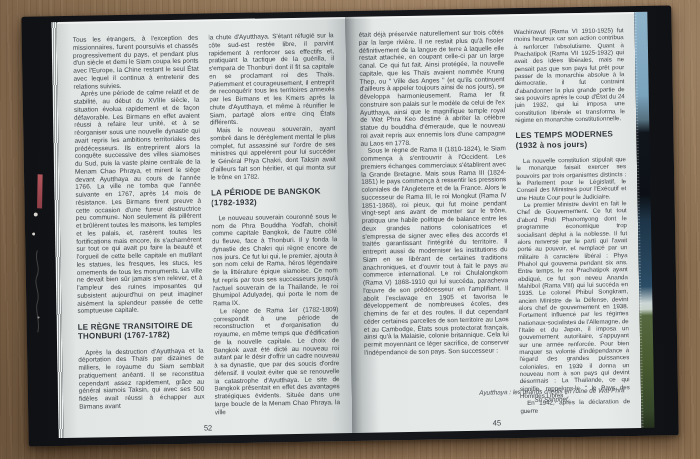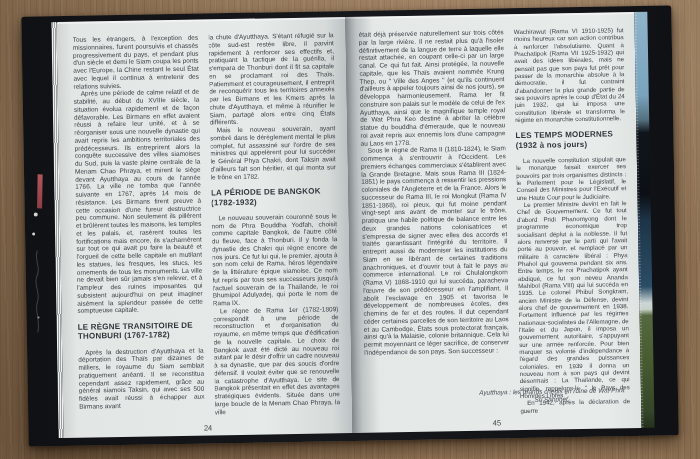--- a/index.html
+++ b/index.html
@@ -134,21 +134,21 @@
           <div class="col">
             <p>la chute d'Ayutthaya. S'étant réfugié sur la côte sud-est restée libre, il parvint rapidement à renforcer ses effectifs et, pratiquant la tactique de la guérilla, il s'empara de Thonburi dont il fit sa capitale en se proclamant roi des Thaïs. Patiemment et courageusement, il entreprit de reconquérir tous les territoires annexés par les Birmans et les Kmers après la chute d'Ayutthaya, et même à réunifier le Siam, partagé alors entre cinq États différents.</p>
             <p class="indent">Mais le nouveau souverain, ayant sombré dans le dérèglement mental le plus complet, fut assassiné sur l'ordre de ses ministres qui appelèrent pour lui succéder le Général Phya Chakri, dont Taksin avait d'ailleurs fait son héritier, et qui monta sur le trône en 1782.</p>
             <div class="section-heading">LA PÉRIODE DE BANGKOK
 (1782-1932)</div>
             <p class="indent">Le nouveau souverain couronné sous le nom de Phra Bouddha Yodfah, choisit comme capitale Bangkok, de l'autre côté du fleuve, face à Thonburi. Il y fonda la dynastie des Chakri qui règne encore de nos jours. Ce fut lui qui, le premier, ajouta à son nom celui de Rama, héros légendaire de la littérature épique siamoise. Ce nom fut repris par tous ses successeurs jusqu'à l'actuel souverain de la Thaïlande, le roi Bhumipol Adulyadej, qui porte le nom de Rama IX.</p>
             <p class="indent">Le règne de Rama 1er (1782-1809) correspondit à une période de reconstruction et d'organisation du royaume, en même temps que d'édification de la nouvelle capitale. Le choix de Bangkok avait été dicté au nouveau roi autant par le désir d'offrir un cadre nouveau à sa dynastie, que par des soucis d'ordre défensif. Il voulait éviter que se renouvelle la catastrophe d'Ayutthaya. Le site de Bangkok présentait en effet des avantages stratégiques évidents. Située dans une large boucle de la Menam Chao Phraya, la ville</p>
           </div>
         </div>
       </div>
-      <div class="page-number">24</div>
+      <div class="page-number">52</div>
     </div>
 
     <div class="page right">
       <div class="gutter-shadow"></div>
       <div class="page-inner">
         <div class="cols">
           <div class="col c1">
             <p>était déjà préservée naturellement sur trois côtés par la large rivière. Il ne restait plus qu'à l'isoler définitivement de la langue de terre à laquelle elle restait attachée, en coupant celle-ci par un large canal. Ce qui fut fait. Ainsi protégée, la nouvelle capitale, que les Thaïs avaient nommée Krung Thep, ou " Ville des Anges " (et qu'ils continuent d'ailleurs à appeler toujours ainsi de nos jours), se développa harmonieusement. Rama Ier fit construire son palais sur le modèle de celui de l'ex Ayutthaya, ainsi que le magnifique temple royal de Wat Phra Keo destiné à abriter la célèbre statue du bouddha d'émeraude, que le nouveau roi avait repris aux ennemis lors d'une campagne au Laos en 1778.</p>
             <p class="indent">Sous le règne de Rama II (1810-1824), le Siam commença à s'entrouvrir à l'Occident. Les premiers échanges commerciaux s'établirent avec la Grande Bretagne. Mais sous Rama III (1824-1851) le pays commença à ressentir les pressions coloniales de l'Angleterre et de la France. Alors le successeur de Rama III, le roi Mongkut (Rama IV 1851-1868), roi pieux, qui fut moine pendant vingt-sept ans avant de monter sur le trône, pratiqua une habile politique de balance entre les deux grandes nations colonisatrices et s'empressa de signer avec elles des accords et traités garantissant l'intégrité du territoire. Il entreprit aussi de moderniser les institutions du Siam en se libérant de certaines traditions anachroniques, et d'ouvrir tout à fait le pays au commerce international. Le roi Chulalongkorn (Rama V) 1868-1910 qui lui succéda, paracheva l'œuvre de son prédécesseur en l'amplifiant. Il abolit l'esclavage en 1905 et favorisa le développement de nombreuses écoles, des chemins de fer et des routes. Il dut cependant céder certaines parcelles de son territoire au Laos et au Cambodge, États sous protectorat français, ainsi qu'à la Malaisie, colonie britannique. Cela lui permit moyennant ce léger sacrifice, de conserver l'indépendance de son pays. Son successeur :</p>
           </div>

